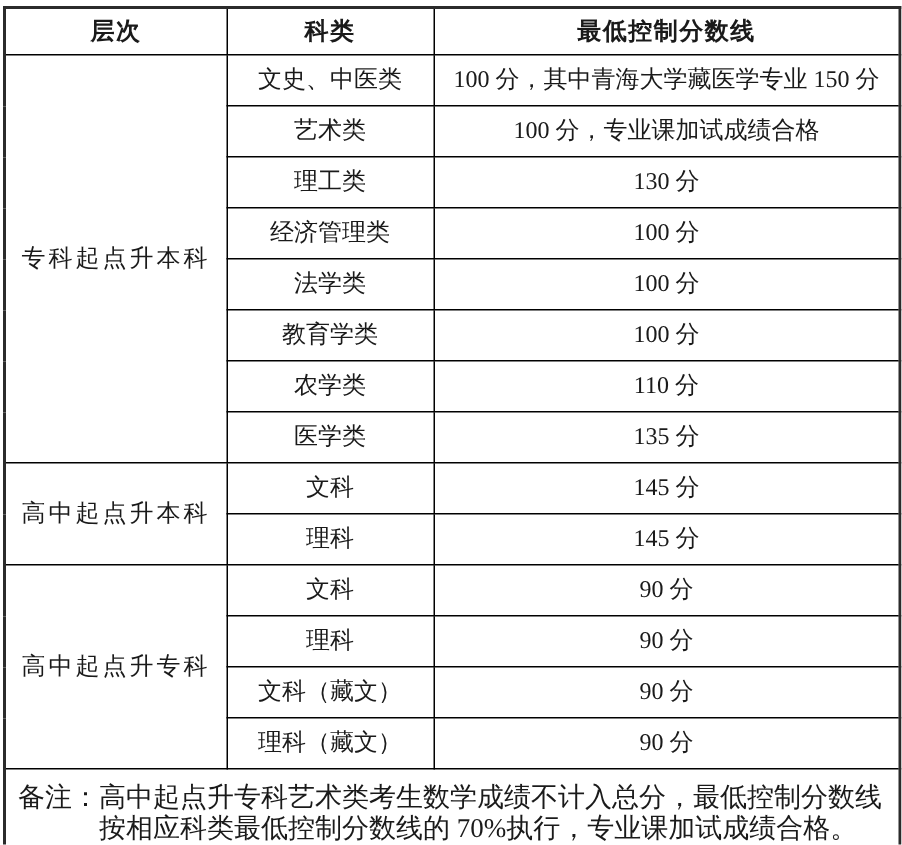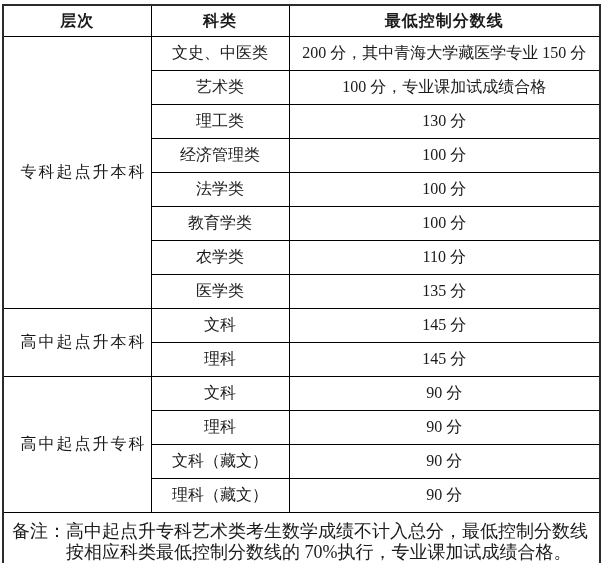--- a/index.html
+++ b/index.html
@@ -32,21 +32,20 @@
     font-weight: bold;
     height: 30px;
     letter-spacing: 1px;
   }
   .score-table td {
     height: 33px;
     margin-top: 18px;
   }
   .score-table td.level-cell {
     letter-spacing: 2px;
-    text-align: right;
   }
   .score-table tr.note-row td {
     height: 49px;
     text-align: left;
     padding: 4px 8px;
   }
   .note-wrap {
     display: flex;
     align-items: flex-start;
     font-size: 18px;
@@ -73,21 +72,21 @@
     <tr>
       <th>层次</th>
       <th>科类</th>
       <th>最低控制分数线</th>
     </tr>
   </thead>
   <tbody>
     <tr>
       <td class="level-cell" rowspan="8">专科起点升本科</td>
       <td>文史、中医类</td>
-      <td>200 分，其中青海大学藏医学专业 150 分</td>
+      <td>100 分，其中青海大学藏医学专业 150 分</td>
     </tr>
     <tr>
       <td>艺术类</td>
       <td>100 分，专业课加试成绩合格</td>
     </tr>
     <tr>
       <td>理工类</td>
       <td>130 分</td>
     </tr>
     <tr>

